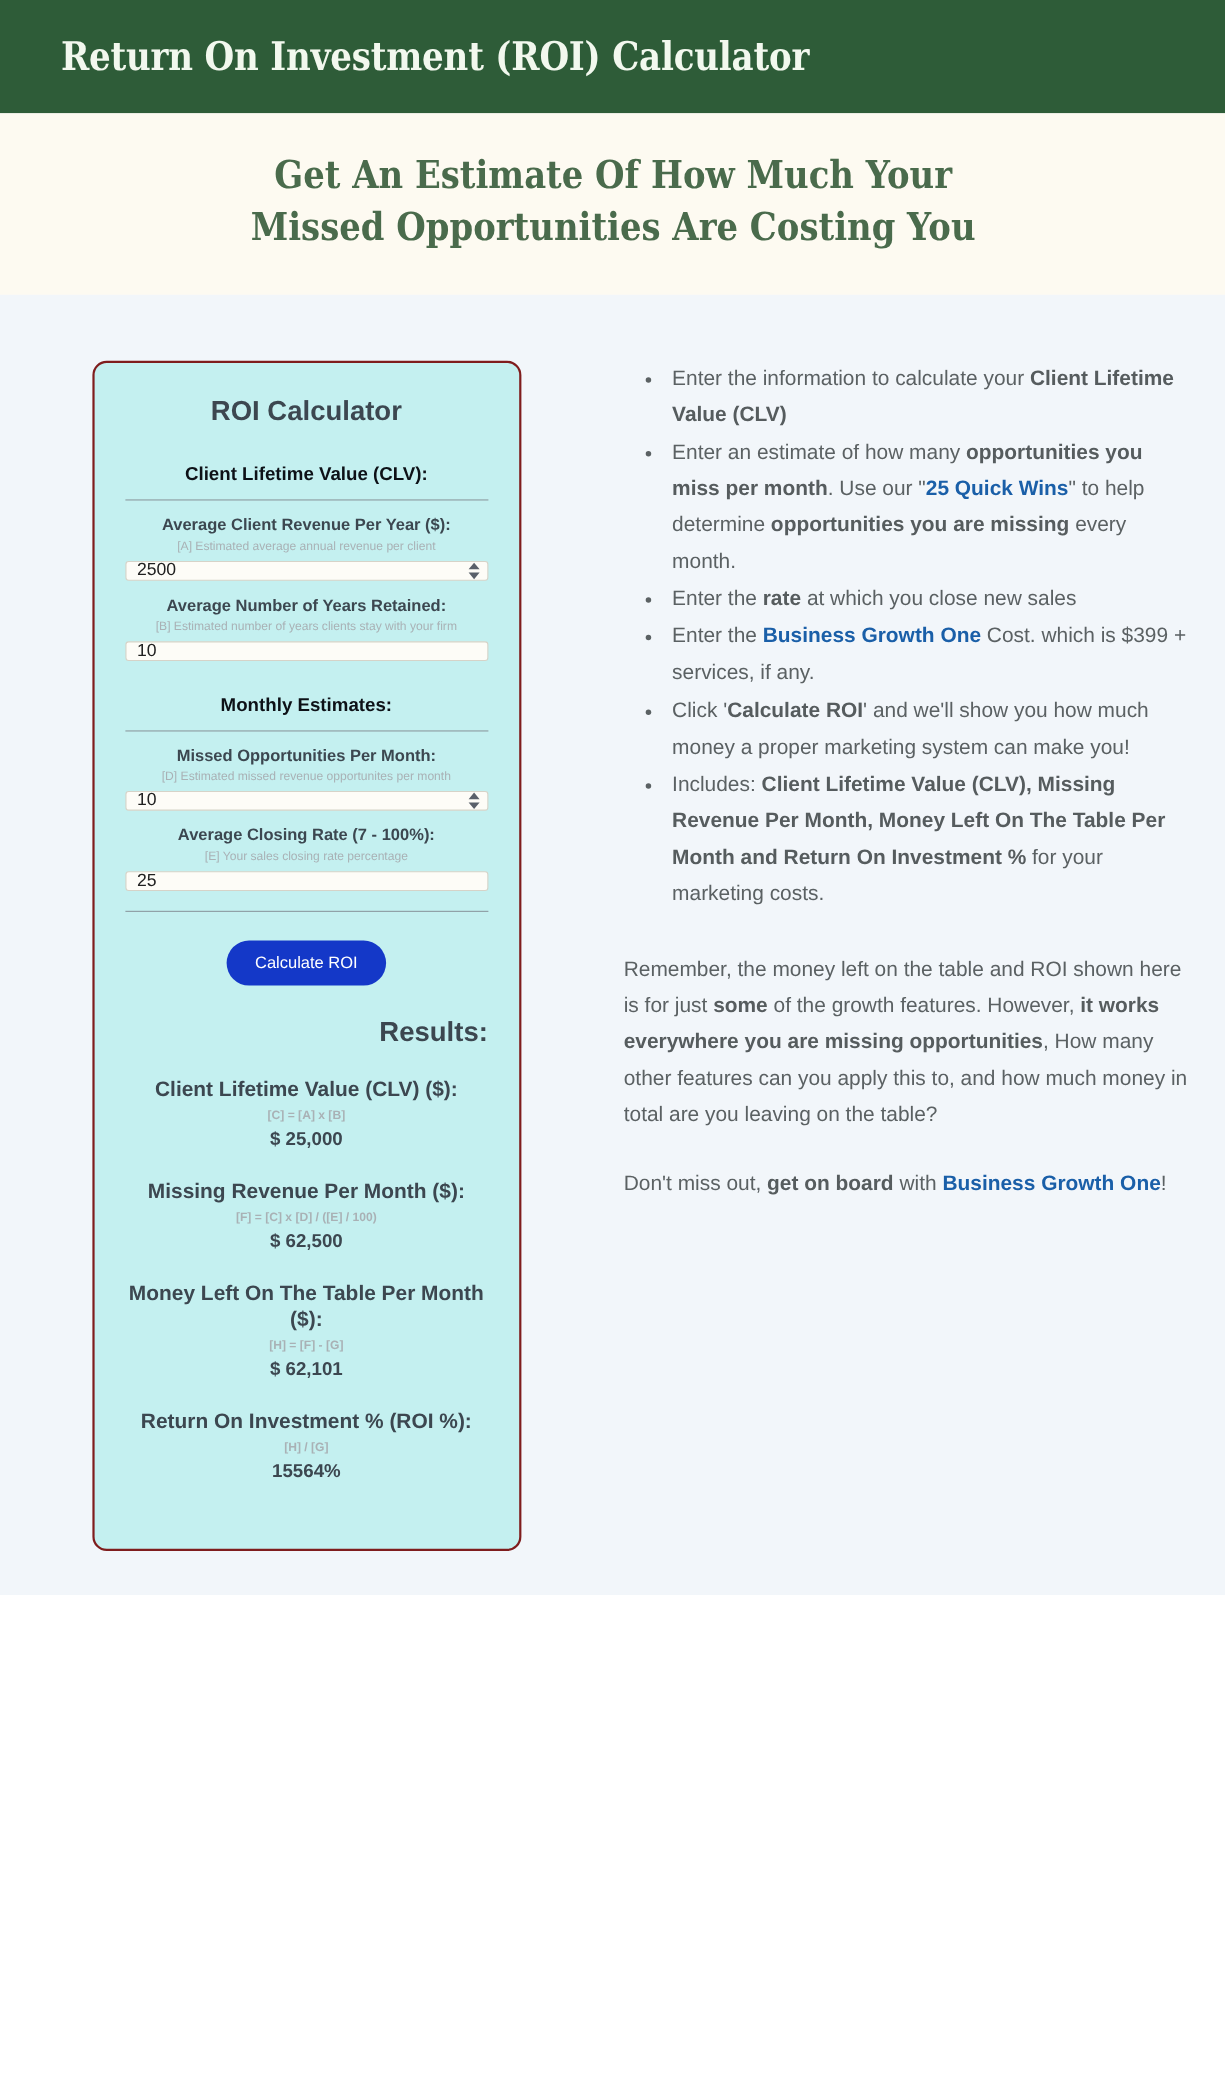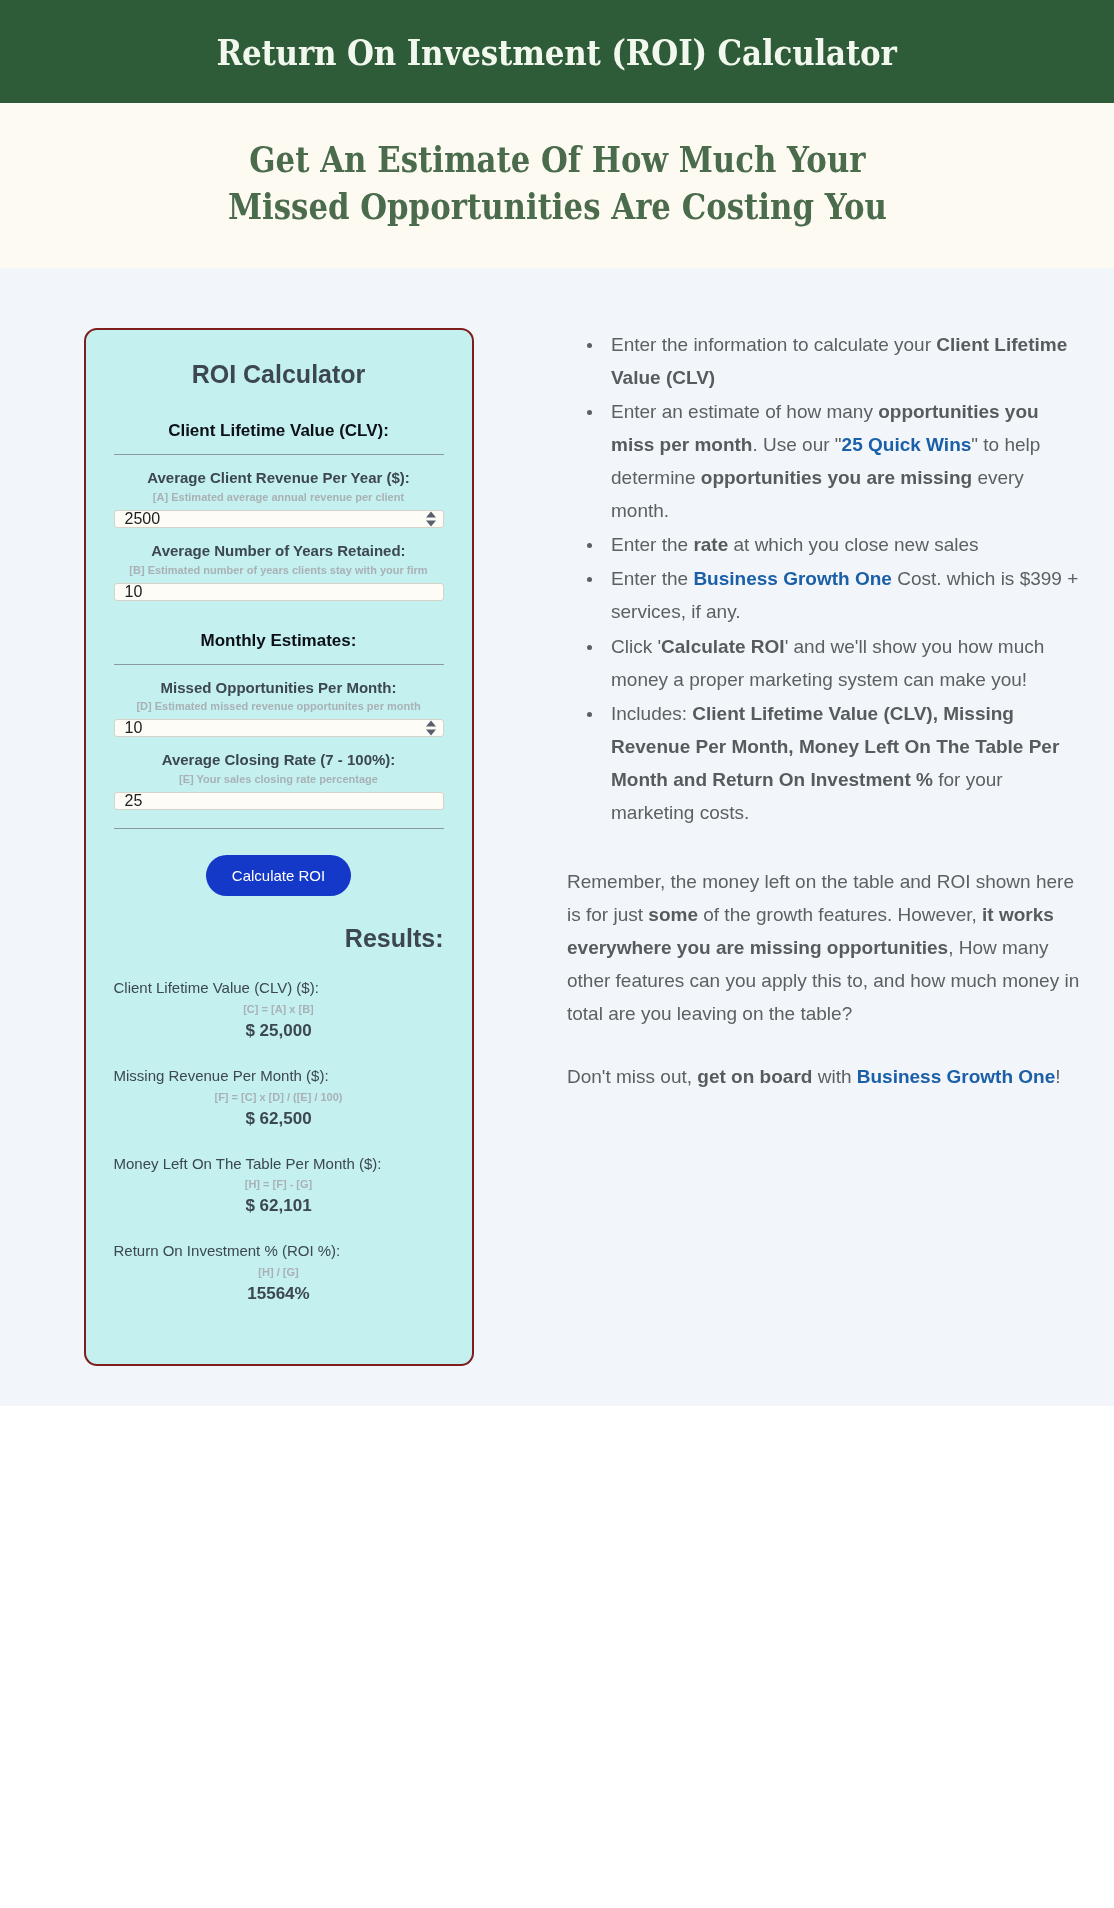--- a/index.html
+++ b/index.html
@@ -13,21 +13,21 @@
     font-family: "Liberation Sans", sans-serif;
     -webkit-font-smoothing: antialiased;
   }
 
   
   .topbar {
     background: #2e5c38;
     height: 103px;
     display: flex;
     align-items: center;
-    justify-content: center;
+    justify-content: flex-start;
   }
   .topbar-title {
     font-family: "DejaVu Serif", "Liberation Serif", serif;
     font-weight: bold;
     font-size: 36px;
     color: #f2f8ee;
     letter-spacing: -0.2px;
     text-align: center;
     transform: scaleX(0.86);
   }
@@ -97,21 +97,21 @@
   .field-label {
     text-align: center;
     font-size: 15px;
     font-weight: bold;
     color: #3c4750;
     line-height: 1.25;
   }
   .field-hint {
     text-align: center;
     font-size: 11px;
-    font-weight: bold;
+    font-weight: normal;
     color: #a9b1b5;
     margin-top: 3px;
     margin-bottom: 7px;
   }
   .input-wrap {
     position: relative;
     background: #fdfcf7;
     border: 1px solid #d6d3c8;
     border-radius: 3px;
     height: 18px;
@@ -166,22 +166,23 @@
 
   .results-title {
     text-align: right;
     font-size: 25px;
     font-weight: bold;
     color: #3c4750;
     margin-bottom: 26px;
   }
   .result { margin-bottom: 26px; }
   .result-label {
-    font-size: 15px;
-    font-weight: normal;
+    text-align: center;
+    font-size: 19px;
+    font-weight: bold;
     color: #3c4750;
     line-height: 1.25;
   }
   .result-formula {
     text-align: center;
     font-size: 11px;
     font-weight: bold;
     color: #a9b1b5;
     margin: 5px 0 6px;
   }

